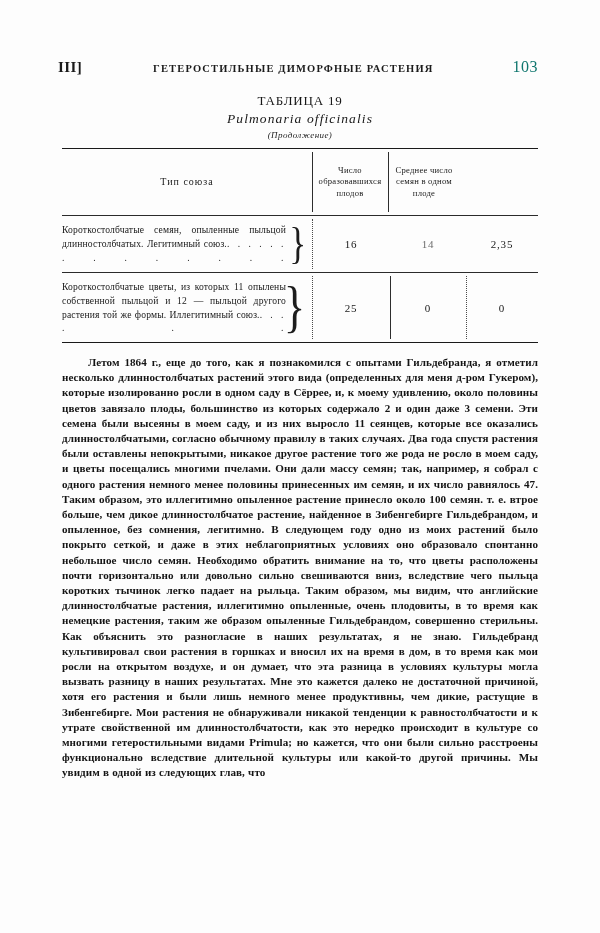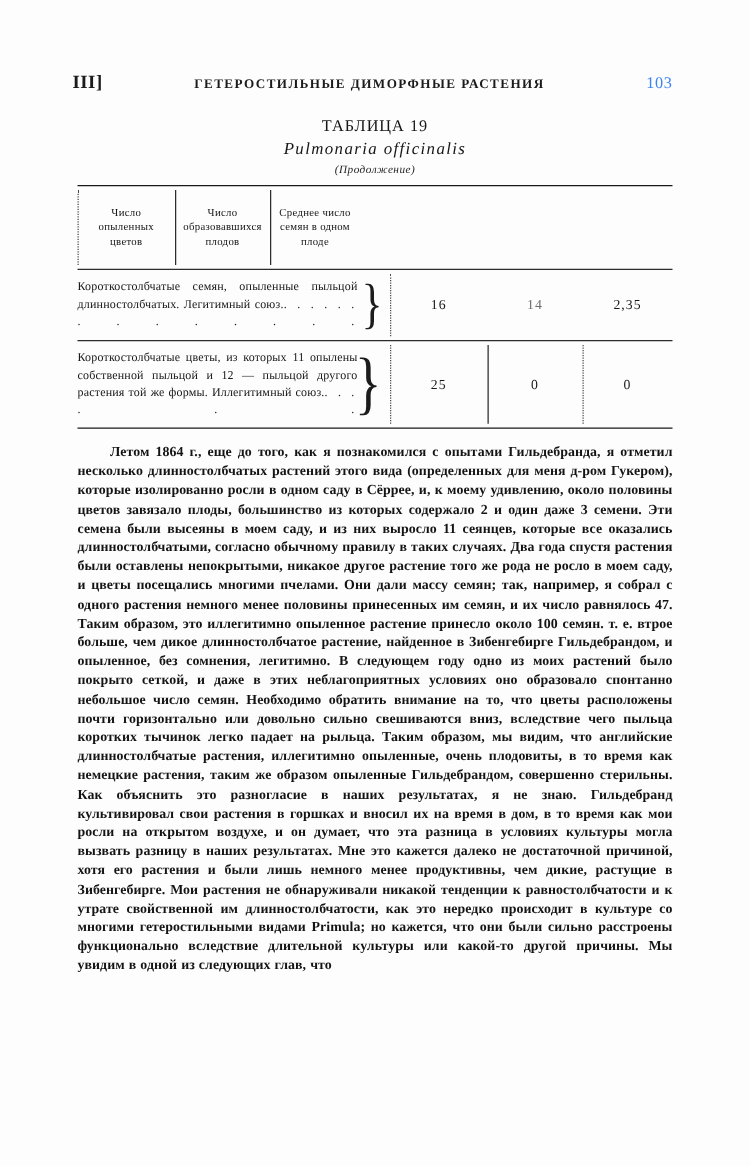--- a/index.html
+++ b/index.html
@@ -46,23 +46,23 @@
     text-align: center;
     font-size: 10.5px;
     font-weight: bold;
     letter-spacing: 1.15px;
     color: #1b1b1b;
     transform: translateX(-6px);
     white-space: nowrap;
   }
   .rh-folio-right {
     flex: 0 0 auto;
-    font-size: 13px;
+    font-size: 16px;
     font-weight: normal;
-    color: #3b82f6;
+    color: #0f766e;
     letter-spacing: 0.5px;
     font-family: Liberation Serif, serif;
   }
 
   
   .caption-block {
     position: absolute;
     left: 62px;
     right: 62px;
     top: 93px;
@@ -222,22 +222,22 @@
     <div class="tbl-number">ТАБЛИЦА 19</div>
     <div class="tbl-species">Pulmonaria officinalis</div>
     <div class="tbl-contd">(Продолжение)</div>
   </div>
 
   <div class="tbl">
 
     <div class="rule-thick"></div>
 
     <div class="tbl-head">
-      <div class="c-num1 vr-dot">
-        <div class="hcell">Число опыленных цветов</div>
+      <div class="c-desc">
+        <div class="hcell hcell-desc">Тип союза</div>
       </div>
       <div class="c-num2 vr-sol">
         <div class="hcell">Число образовавшихся плодов</div>
       </div>
       <div class="c-num3 vr-sol">
         <div class="hcell">Среднее число семян в одном плоде</div>
       </div>
     </div>
 
     <div class="rule-thin"></div>

